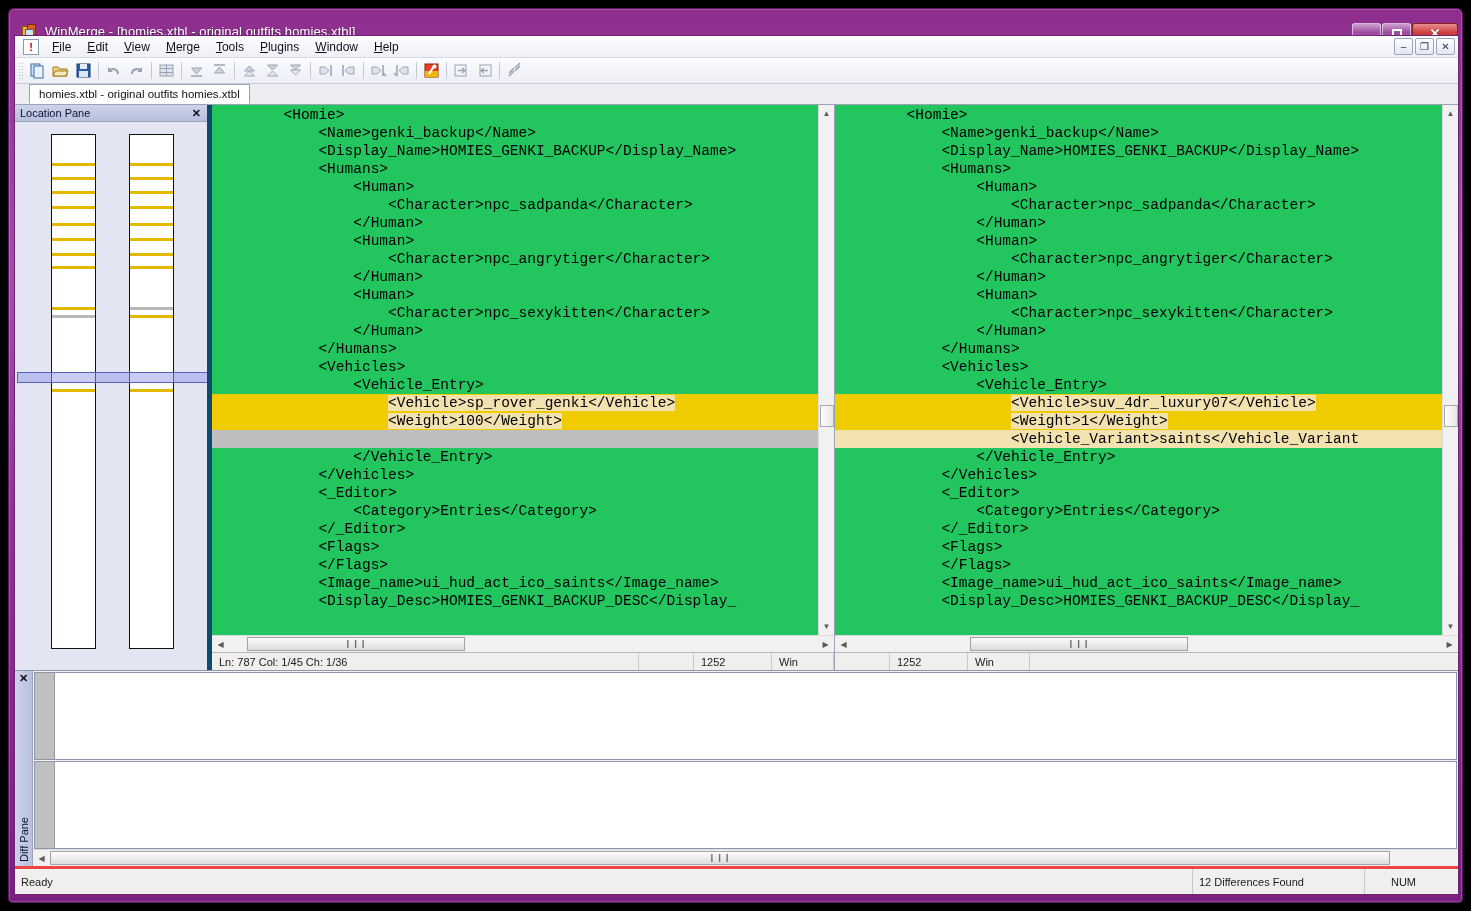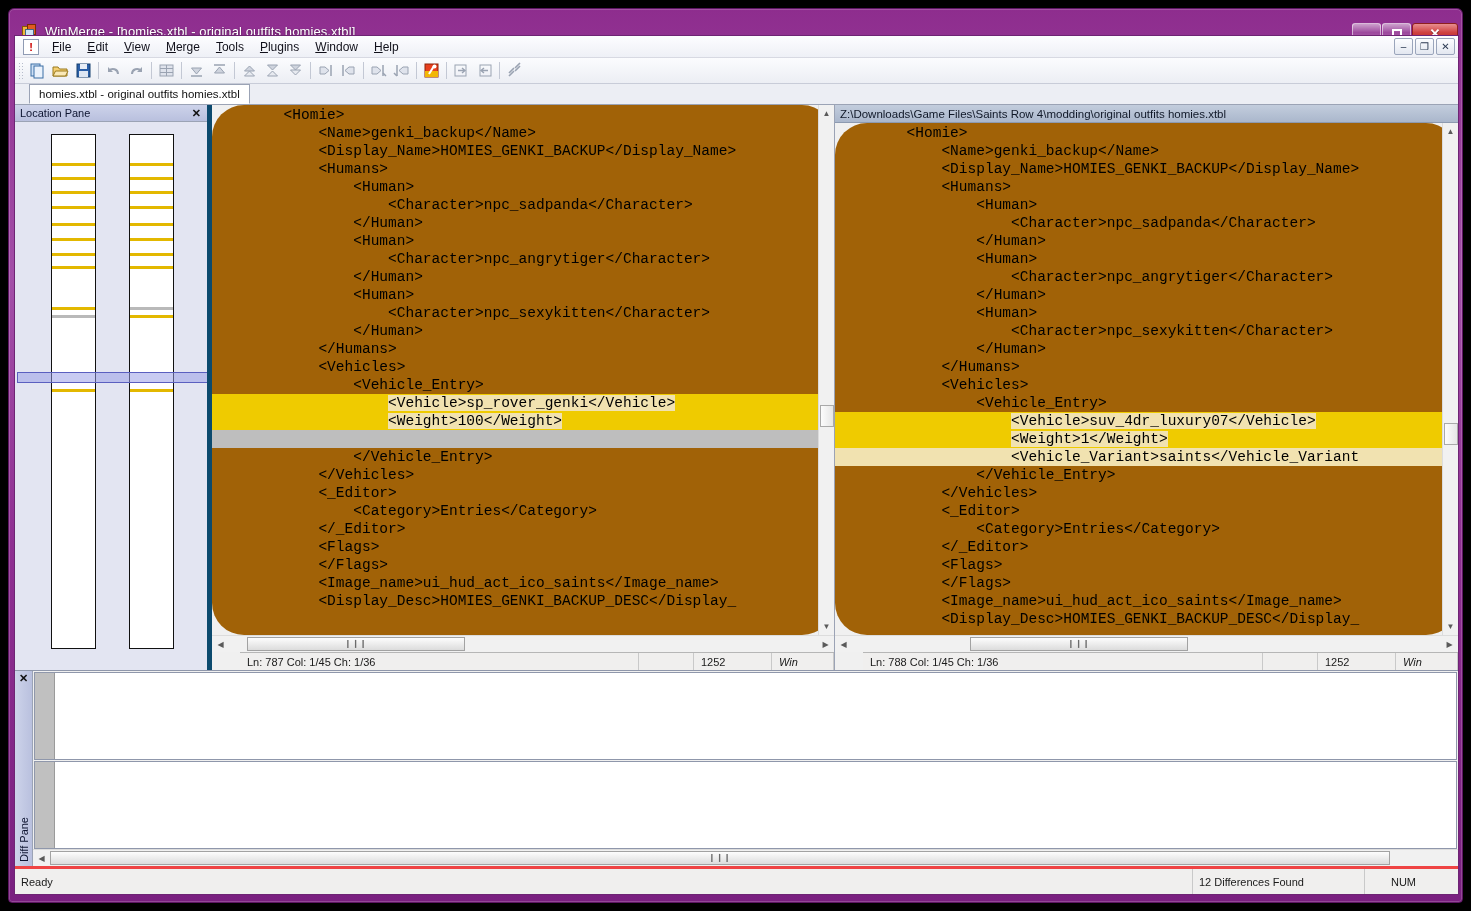--- a/index.html
+++ b/index.html
@@ -195,22 +195,22 @@
   .pane:last-child { border-right: none; }
   .pane-header {
     height: 18px; flex: 0 0 auto;
     background: linear-gradient(180deg,#c3cddd,#aab7cc);
     border-bottom: 1px solid #8d9ab0;
     display: flex; align-items: center;
     padding-left: 5px;
     font-size: 11.5px; color: #101828;
     white-space: nowrap; overflow: hidden;
   }
-  .pane-body { flex: 1 1 auto; position: relative; background: #a16207;
-               display: flex; min-height: 0; border-radius: 32px; }
+  .pane-body { flex: 1 1 auto; position: relative; background: #22c55e;
+               display: flex; min-height: 0; }
   .code {
     flex: 1 1 auto; position: relative; overflow: hidden;
     font-family: "Liberation Mono", "DejaVu Sans Mono", monospace;
     font-size: 14.5px; line-height: 18px;
     color: #000; white-space: pre;
     padding-top: 1px;
   }
   .code .ln { height: 18px; padding-left: 2px; position: relative; }
   .code .ln.diff { background: #efcb00; }
   .code .ln.gray { background: #bebebe; }
@@ -244,28 +244,28 @@
     background: linear-gradient(180deg,#fdfdfd,#dcdcdc);
     border: 1px solid #a2a2a2;
     display:flex; align-items:center; justify-content:center;
     font-size: 8px; color:#6b6b6b; letter-spacing:1px;
   }
 
   
   .pane-status {
     height: 18px; flex: 0 0 auto; display: flex;
     background: #f0efee; border-top: 1px solid #b6b6b6;
-    font-size: 11px; color: #1a1a1a; align-items: flex-end; margin-left: 28px;
+    font-size: 11px; color: #1a1a1a; align-items: flex-end;
   }
   .ps-cell { border-right: 1px solid #c9c9c9; height: 100%;
              display:flex; align-items:center; padding: 0 7px; white-space:nowrap; }
   .ps-grow { flex: 1 1 auto; }
   .ps-w55  { width: 55px; flex:0 0 auto; }
   .ps-w75  { width: 78px; flex:0 0 auto; }
-  .ps-w60  { width: 62px; flex:0 0 auto;font-style:italic; }
+  .ps-w60  { width: 62px; flex:0 0 auto; }
 
   
   .diffpane { height: 196px; flex: 0 0 auto; display: flex;
               border-top: 1px solid #8f97ab; background:#f0f0f0; }
   .diffpane-side {
     width: 18px; flex: 0 0 auto;
     background: linear-gradient(90deg,#cdd3ea,#b9c0de);
     border-right: 1px solid #9ba3b5;
     display: flex; flex-direction: column; align-items: center;
     position: relative;
@@ -562,38 +562,36 @@
             </div>
             <div class="pane-status">
               <div class="ps-cell ps-grow">Ln: 787  Col: 1/45  Ch: 1/36</div>
               <div class="ps-cell ps-w55"></div>
               <div class="ps-cell ps-w75">1252</div>
               <div class="ps-cell ps-w60">Win</div>
             </div>
           </div>
 
           <div class="pane">
-            <div class="pane-header">Z:\Downloads\Game Files\Saints Row 4\modding\original outfits homies.xtbl</div>
             <div class="pane-body">
               <div class="code" id="right-code"><div class="ln">        &lt;Homie&gt;</div><div class="ln">            &lt;Name&gt;genki_backup&lt;/Name&gt;</div><div class="ln">            &lt;Display_Name&gt;HOMIES_GENKI_BACKUP&lt;/Display_Name&gt;</div><div class="ln">            &lt;Humans&gt;</div><div class="ln">                &lt;Human&gt;</div><div class="ln">                    &lt;Character&gt;npc_sadpanda&lt;/Character&gt;</div><div class="ln">                &lt;/Human&gt;</div><div class="ln">                &lt;Human&gt;</div><div class="ln">                    &lt;Character&gt;npc_angrytiger&lt;/Character&gt;</div><div class="ln">                &lt;/Human&gt;</div><div class="ln">                &lt;Human&gt;</div><div class="ln">                    &lt;Character&gt;npc_sexykitten&lt;/Character&gt;</div><div class="ln">                &lt;/Human&gt;</div><div class="ln">            &lt;/Humans&gt;</div><div class="ln">            &lt;Vehicles&gt;</div><div class="ln">                &lt;Vehicle_Entry&gt;</div><div class="ln diff"><span>                    </span><span class="hl">&lt;Vehicle&gt;suv_4dr_luxury07&lt;/Vehicle&gt;</span></div><div class="ln diff"><span>                    </span><span class="hl">&lt;Weight&gt;1&lt;/Weight&gt;</span></div><div class="ln" style="background: rgb(241, 226, 176);"><span>                    </span><span class="hl">&lt;Vehicle_Variant&gt;saints&lt;/Vehicle_Variant</span></div><div class="ln">                &lt;/Vehicle_Entry&gt;</div><div class="ln">            &lt;/Vehicles&gt;</div><div class="ln">            &lt;_Editor&gt;</div><div class="ln">                &lt;Category&gt;Entries&lt;/Category&gt;</div><div class="ln">            &lt;/_Editor&gt;</div><div class="ln">            &lt;Flags&gt;</div><div class="ln">            &lt;/Flags&gt;</div><div class="ln">            &lt;Image_name&gt;ui_hud_act_ico_saints&lt;/Image_name&gt;</div><div class="ln">            &lt;Display_Desc&gt;HOMIES_GENKI_BACKUP_DESC&lt;/Display_</div></div>
               <div class="vsb">
                 <div class="vsb-arrow">▲</div>
                 <div class="vsb-thumb" style="top:300px"></div>
                 <div class="vsb-arrow" style="position:absolute;bottom:0">▼</div>
               </div>
             </div>
             <div class="hsb">
               <div class="hsb-arrow">◀</div>
               <div class="hsb-track">
                 <div class="hsb-thumb" id="rh-thumb" style="left: 118px; width: 218px;">❙❙❙</div>
               </div>
               <div class="hsb-arrow">▶</div>
             </div>
             <div class="pane-status">
-              <div class="ps-cell ps-grow">Ln: 788  Col: 1/45  Ch: 1/36</div>
               <div class="ps-cell ps-w55"></div>
               <div class="ps-cell ps-w75">1252</div>
               <div class="ps-cell ps-w60">Win</div>
             </div>
           </div>
 
         </div>
       </div>
     </div>
 

